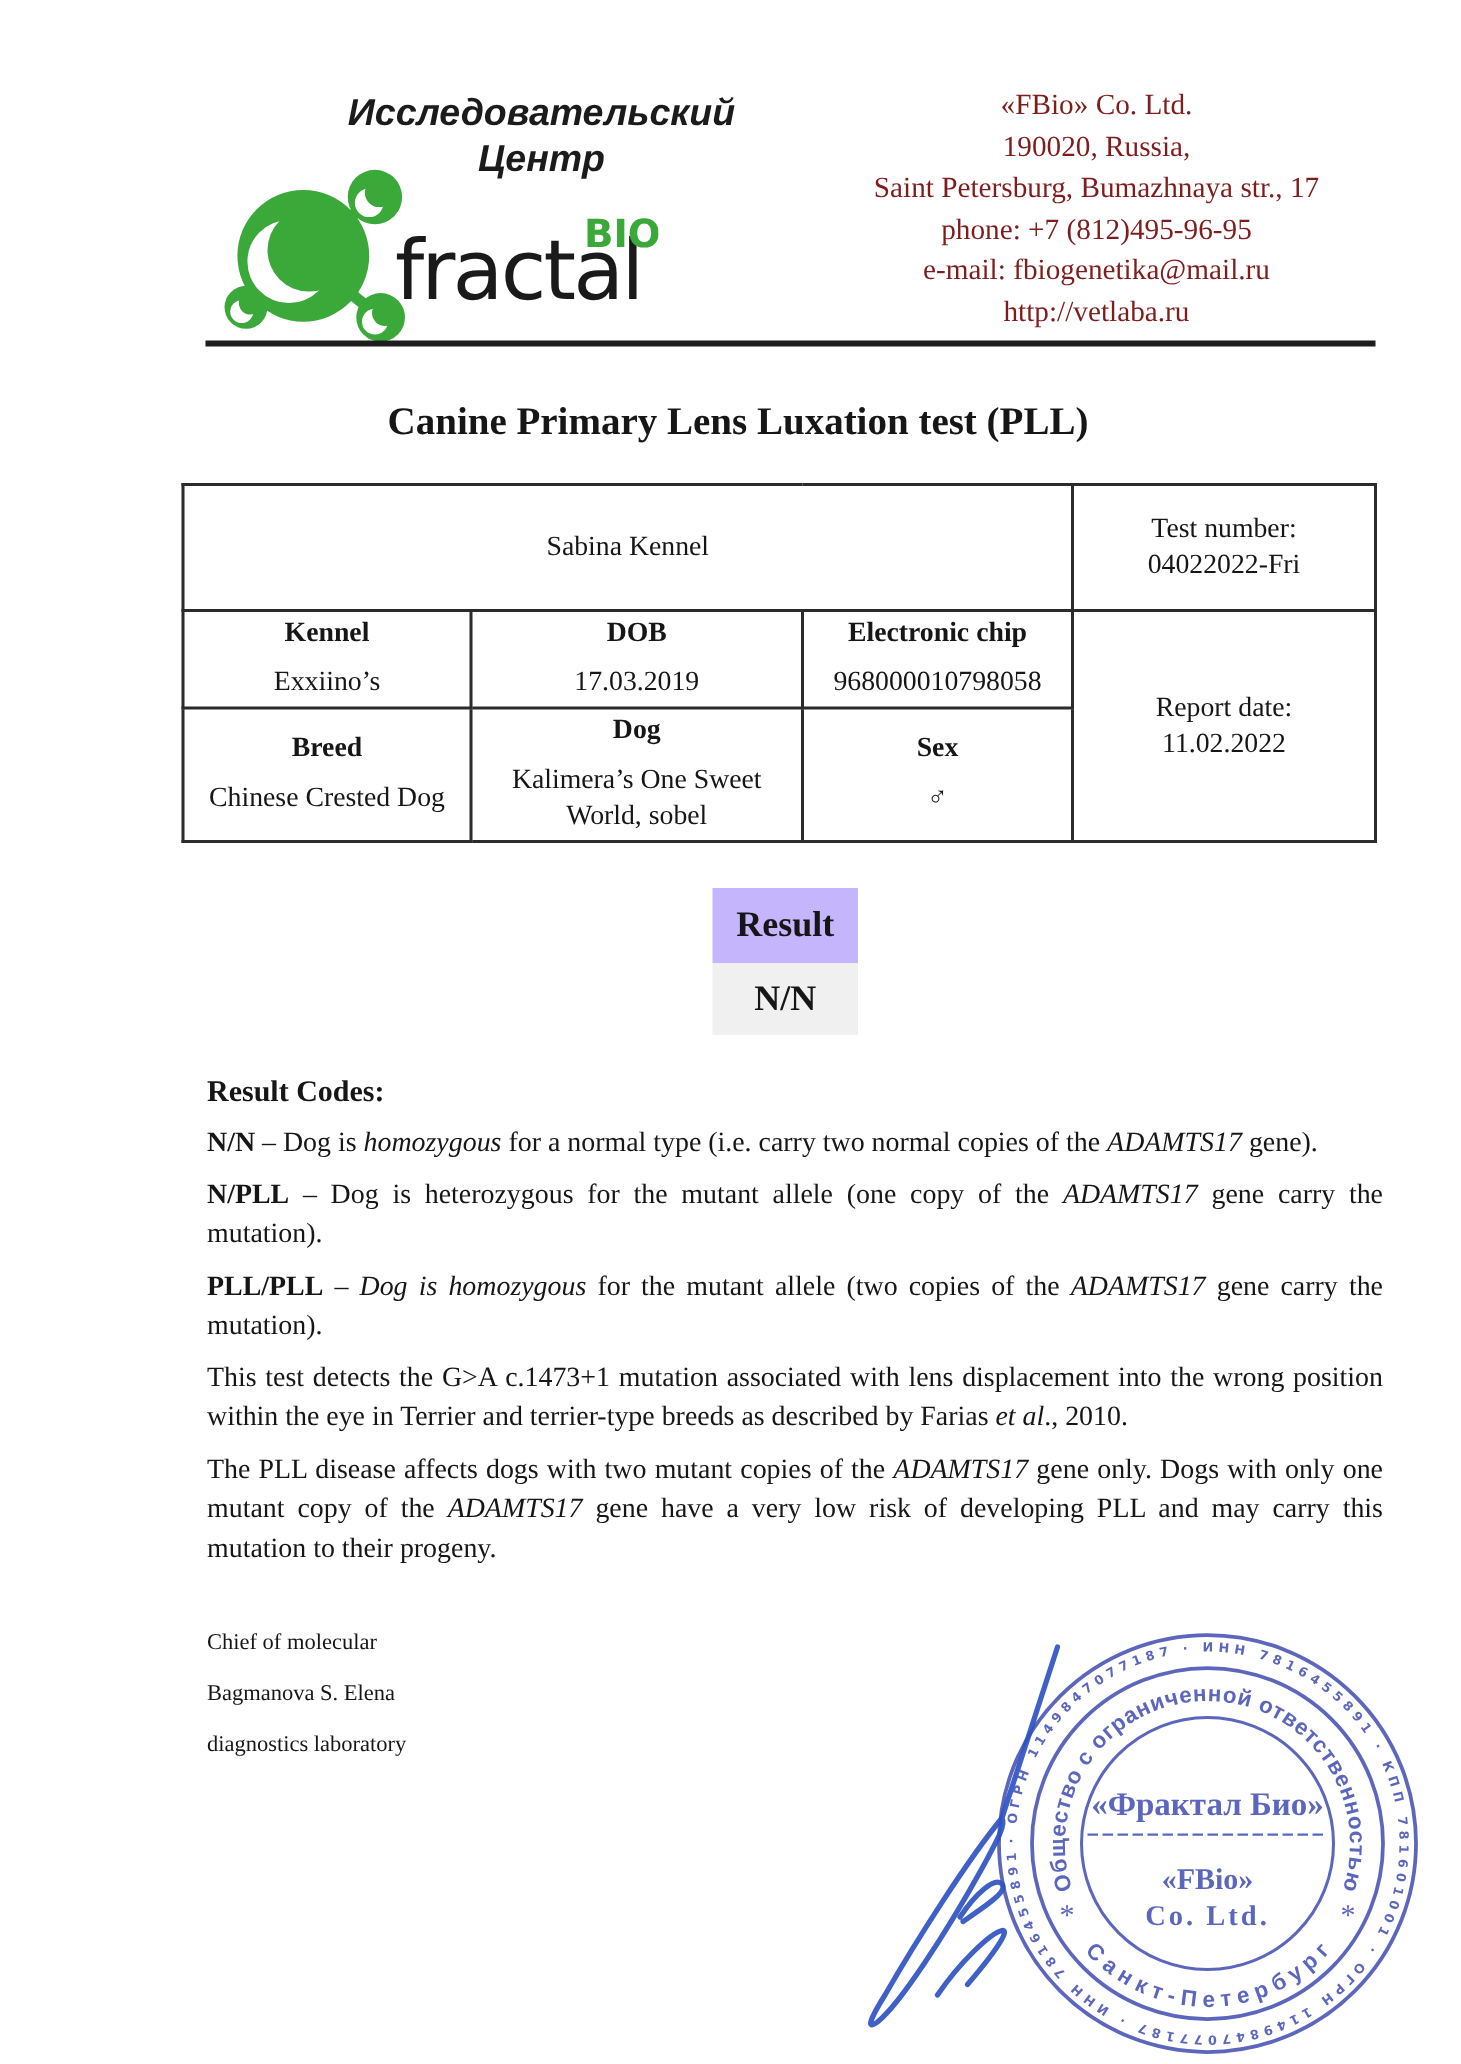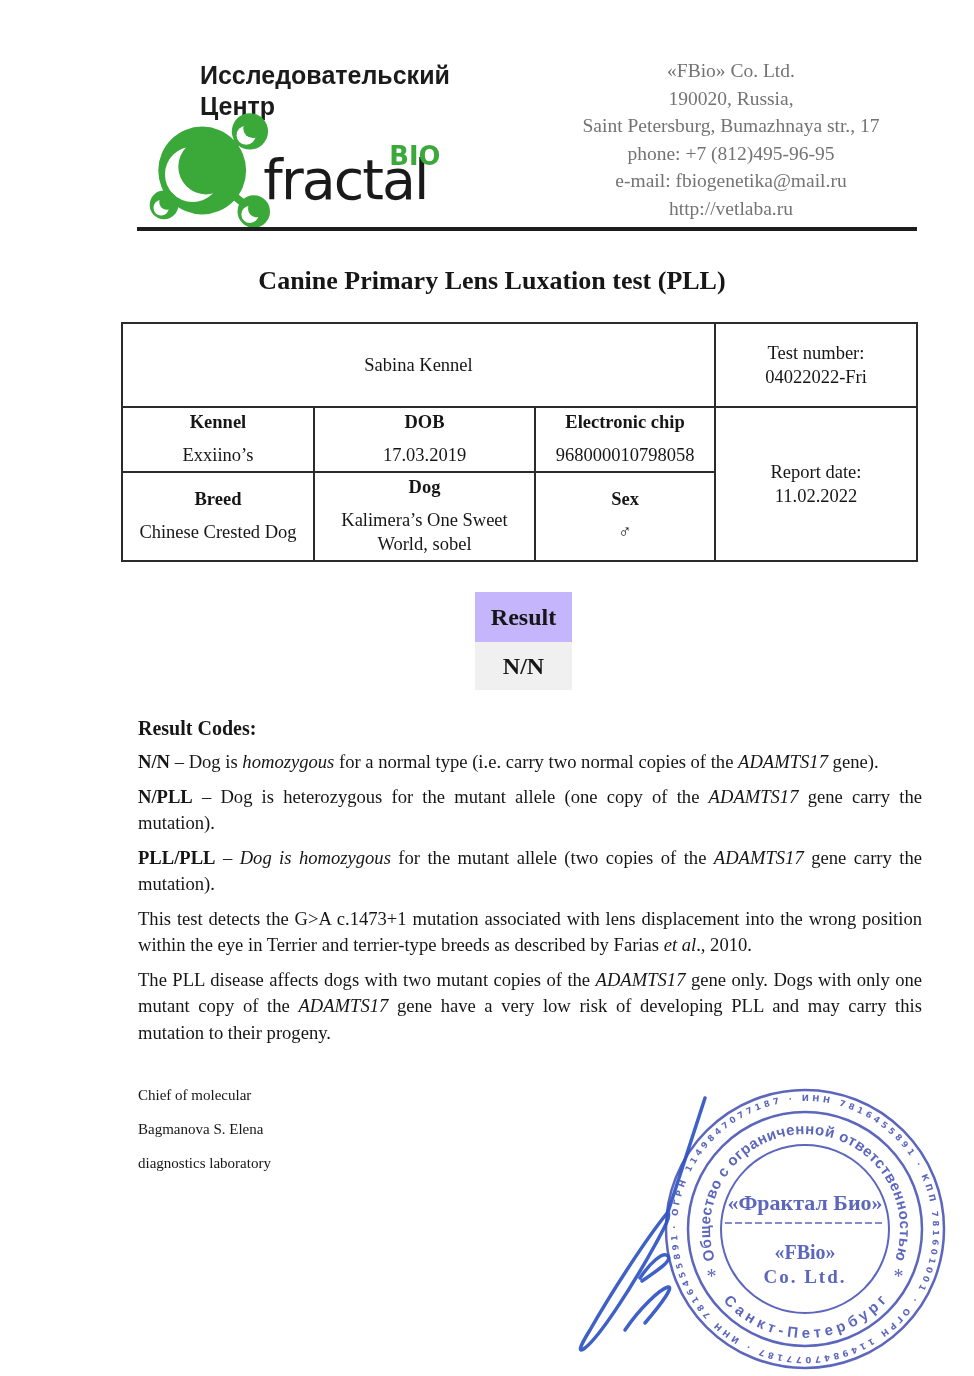--- a/index.html
+++ b/index.html
@@ -1,24 +1,24 @@
 <!DOCTYPE html>
 <html><head>
 <meta charset="utf-8">
 <style>
   html,body{margin:0;padding:0;background:#888;}
   .page{position:relative;width:974px;height:1376px;background:#ffffff;margin:0 auto;
         font-family:"Liberation Serif",serif;color:#161616;overflow:hidden;}
 
   
-  .center-name{position:absolute;left:200px;top:60px;width:322px;text-align:left;
-    font-family:"Liberation Sans",sans-serif;font-weight:700;font-size:25px;line-height:31px;color:#1b1b1b;}
+  .center-name{position:absolute;left:200px;top:60px;width:322px;text-align:center;
+    font-family:"Liberation Sans",sans-serif;font-weight:700;font-size:25px;line-height:31px;color:#1b1b1b;font-style:italic;}
   .logo-svg{position:absolute;left:143px;top:110px;}
   .company{position:absolute;left:535px;top:57px;width:392px;text-align:center;
-    font-size:19.5px;line-height:27.5px;color:#737373;}
+    font-size:19.5px;line-height:27.5px;color:#7f1d1d;}
   .head-rule{position:absolute;left:137px;top:227px;width:780px;height:4px;background:#1d1d1d;}
 
   
   .doc-title{position:absolute;left:97px;top:266px;width:790px;text-align:center;
     font-size:26px;font-weight:700;}
 
   
   .info-table{position:absolute;left:121px;top:322px;border-collapse:collapse;table-layout:fixed;}
   .info-table td{border:2px solid #2b2b2b;text-align:center;vertical-align:middle;
     font-size:18.5px;padding:4px 8px;}

